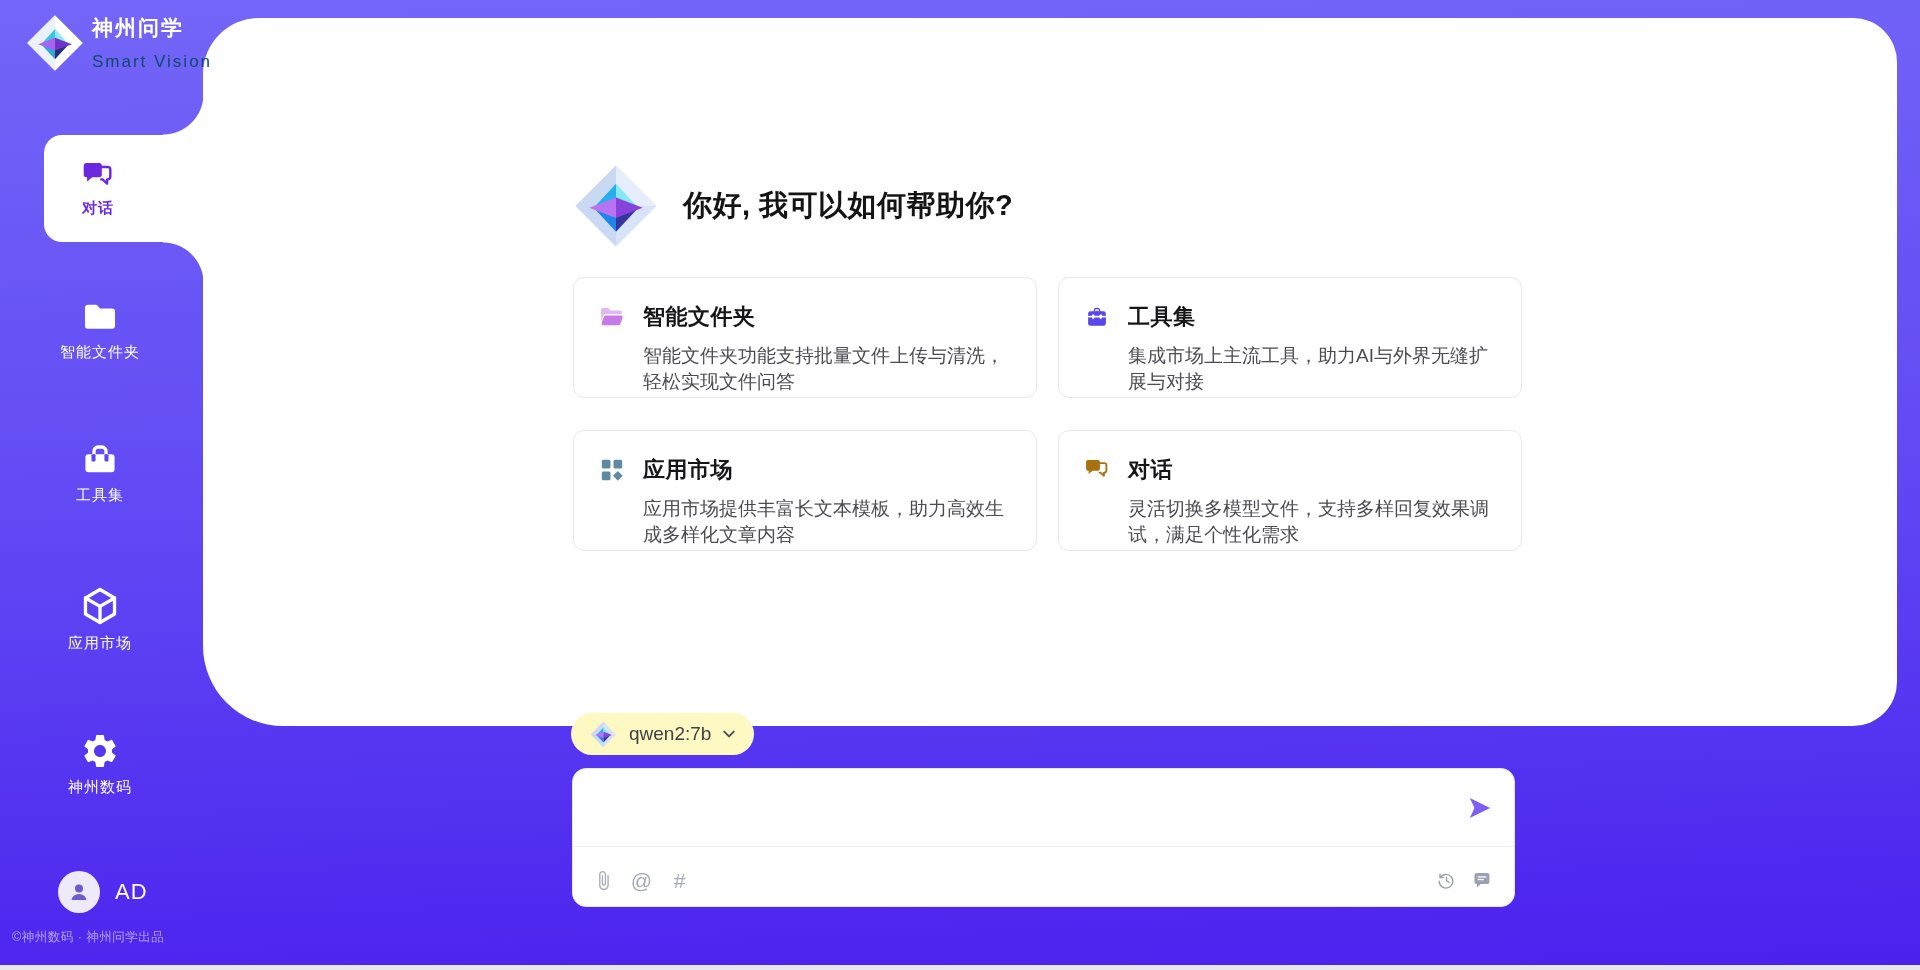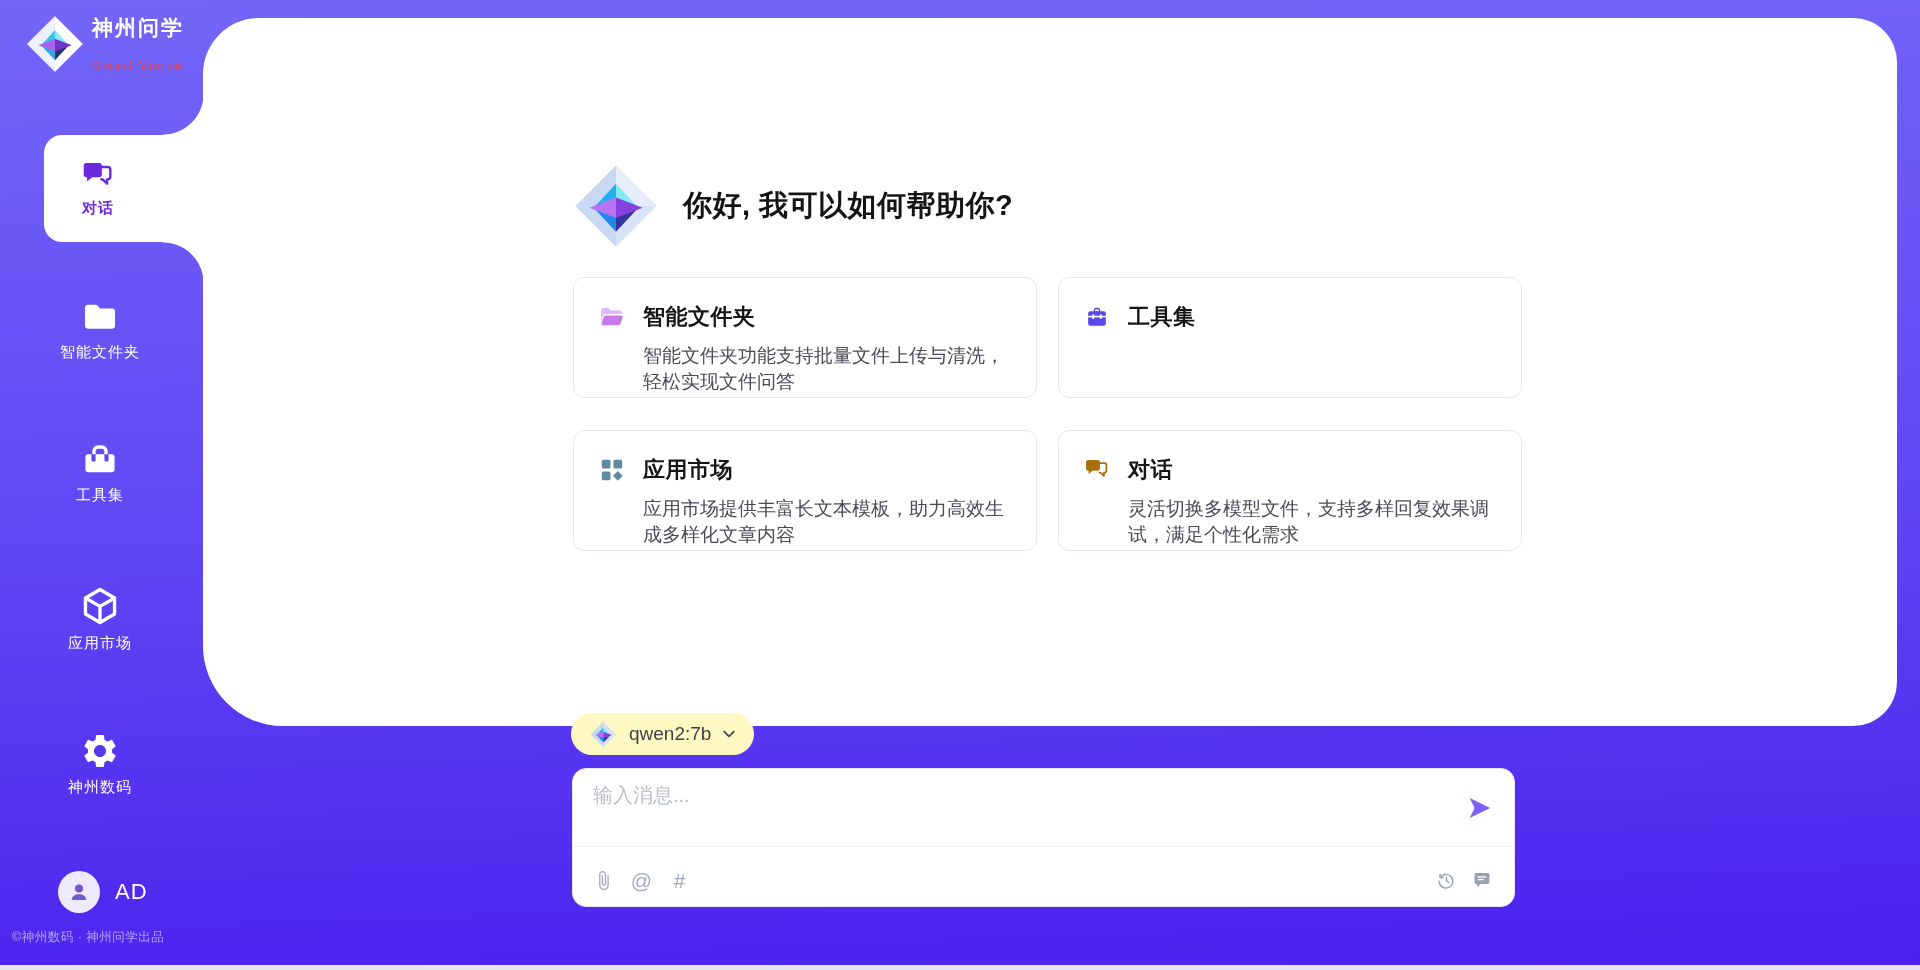--- a/index.html
+++ b/index.html
@@ -9,21 +9,21 @@
     background:linear-gradient(178deg,#7466F8 0%,#6048F4 52%,#4B20EE 100%);
     position:relative;
   }
   
   .bottom-strip { position:absolute; left:0; right:0; bottom:0; height:5px; background:#E4E7ED; }
 
   
   .brand { position:absolute; left:26px; top:14px; display:flex; align-items:flex-end; gap:8px; z-index:5; }
   .brand svg { width:58px; height:58px; }
   .brand-text .cn { color:#fff; font-size:21px; font-weight:bold; letter-spacing:2px; }
-  .brand-text .en { color:#ef4444; font-size:12px; letter-spacing:2px; margin-top:17px; }
+  .brand-text .en { color:#0c4a6e; font-size:17px; letter-spacing:2px; margin-top:10px; }
 
   .nav-item { position:absolute; left:30px; width:140px; display:flex; flex-direction:column; align-items:center; gap:7px; cursor:pointer; z-index:5; }
   .nav-item .label { color:#fff; font-size:15px; letter-spacing:1px; white-space:nowrap; }
 
   
   .tab-active { position:absolute; left:44px; top:135px; width:160px; height:107px; background:#fff; border-radius:18px 0 0 18px; z-index:4; }
   .tab-active-inner { position:absolute; left:0; top:0; width:108px; height:100%; display:flex; flex-direction:column; align-items:center; justify-content:center; gap:6px; cursor:pointer; }
   .tab-active-inner .label { font-size:15px; letter-spacing:1px; font-weight:bold; }
   .fillet { position:absolute; left:163px; width:41px; height:41px; z-index:4; }
   .fillet.top    { top:94px;  background:radial-gradient(circle 41px at 0 0,   rgba(0,0,0,0) 40px, #fff 41px); }
@@ -104,20 +104,21 @@
       <div class="card-head">
         <svg viewBox="0 0 24 24" style="color: rgb(88, 72, 234);">
           <path d="M9 6.8V5.9a2.4 2.4 0 0 1 2.4-2.4h1.2A2.4 2.4 0 0 1 15 5.9v.9h3.1a2.1 2.1 0 0 1 2.1 2.1v9a2.1 2.1 0 0 1-2.1 2.1H5.9a2.1 2.1 0 0 1-2.1-2.1v-9A2.1 2.1 0 0 1 5.9 6.8z" fill="currentColor"></path>
           <path d="M10.2 6.8v-.7a1.3 1.3 0 0 1 1.3-1.3h1a1.3 1.3 0 0 1 1.3 1.3v.7h-1.2v-.6h-1.2v.6z" fill="#fff"></path>
           <rect x="3.8" y="10.9" width="16.4" height="1.5" fill="#fff"></rect>
           <rect x="7.4" y="9.7" width="2.2" height="3.9" rx="0.6" fill="#fff"></rect>
           <rect x="14.4" y="9.7" width="2.2" height="3.9" rx="0.6" fill="#fff"></rect>
         </svg>
         <div class="card-title">工具集</div>
       </div>
+      <div class="card-desc">集成市场上主流工具，助力AI与外界无缝扩展与对接</div>
     </div>
 
     <div class="card">
       <div class="card-head">
         <svg viewBox="0 0 24 24" style="color: rgb(94, 139, 161);">
           <rect x="2.6" y="2.6" width="8" height="8" rx="1.4" fill="currentColor"></rect>
           <rect x="13.4" y="2.6" width="8" height="8" rx="1.4" fill="currentColor"></rect>
           <rect x="2.6" y="13.4" width="8" height="8" rx="1.4" fill="currentColor"></rect>
           <path d="M17.4 12.9l4.5 4.5-4.5 4.5-4.5-4.5z" fill="currentColor"></path>
         </svg>
@@ -149,21 +150,20 @@
       <polygon points="50,40 50,64 19,52" fill="#B873F2"></polygon>
       <polygon points="50,40 81,52 50,64" fill="#8742DC"></polygon>
     </svg>
     <span class="model-name">qwen2:7b</span>
     <svg width="12" height="9" viewBox="0 0 12 9">
       <path d="M1.2 1.6l4.8 4.8 4.8-4.8" stroke="#4B4B55" stroke-width="1.9" fill="none" stroke-linecap="round" stroke-linejoin="round"></path>
     </svg>
   </div>
 
   <div class="composer">
-    <textarea placeholder="输入消息..." style=""></textarea>
     <div class="send-btn">
       <svg viewBox="0 0 24 24">
           <path d="M2.6 2.8L21.4 12 2.6 21.2l4.3-9.2z" fill="currentColor"></path>
         </svg>
     </div>
     <div class="composer-divider"></div>
     <div class="tools-left">
       <div class="tool">
         <svg viewBox="0 0 24 24">
             <path d="M16.5 6v11.5c0 2.21-1.79 4-4 4s-4-1.79-4-4V5c0-1.38 1.12-2.5 2.5-2.5s2.5 1.12 2.5 2.5v10.5c0 .55-.45 1-1 1s-1-.45-1-1V6H10v9.5c0 1.38 1.12 2.5 2.5 2.5s2.5-1.12 2.5-2.5V5c0-2.21-1.79-4-4-4S7 2.79 7 5v12.5c0 3.04 2.46 5.5 5.5 5.5s5.5-2.46 5.5-5.5V6h-1.5z" fill="currentColor"></path>

